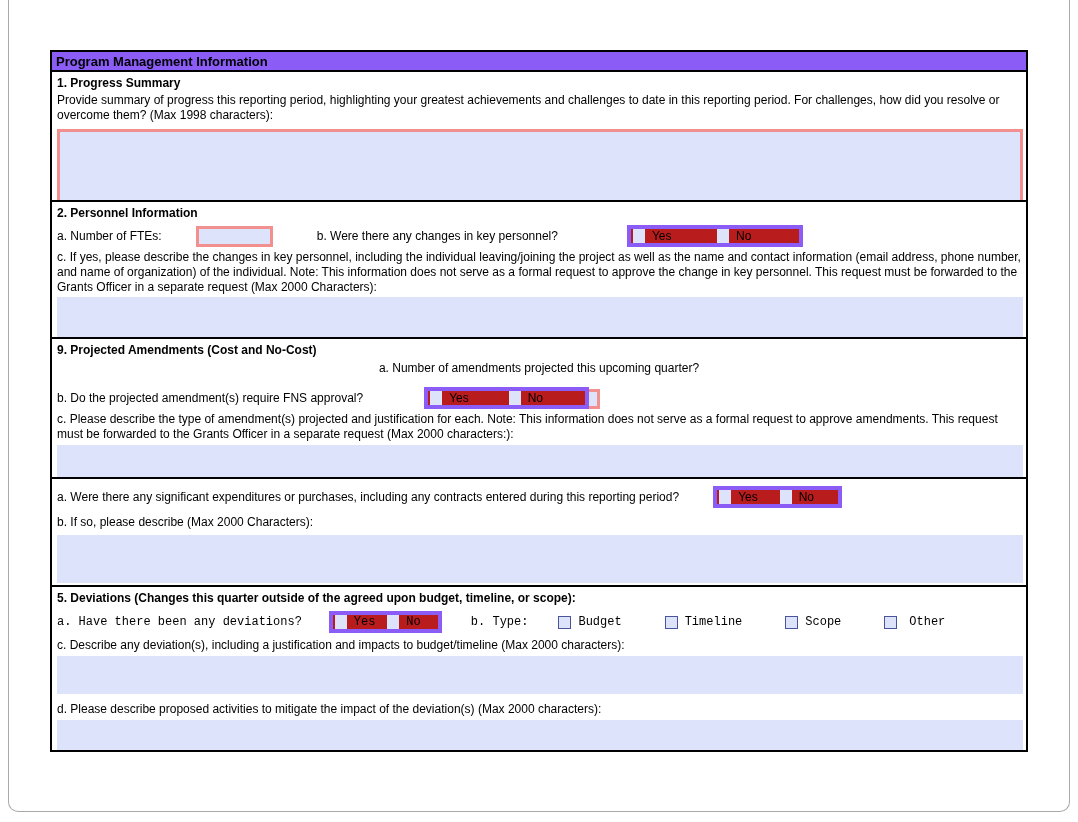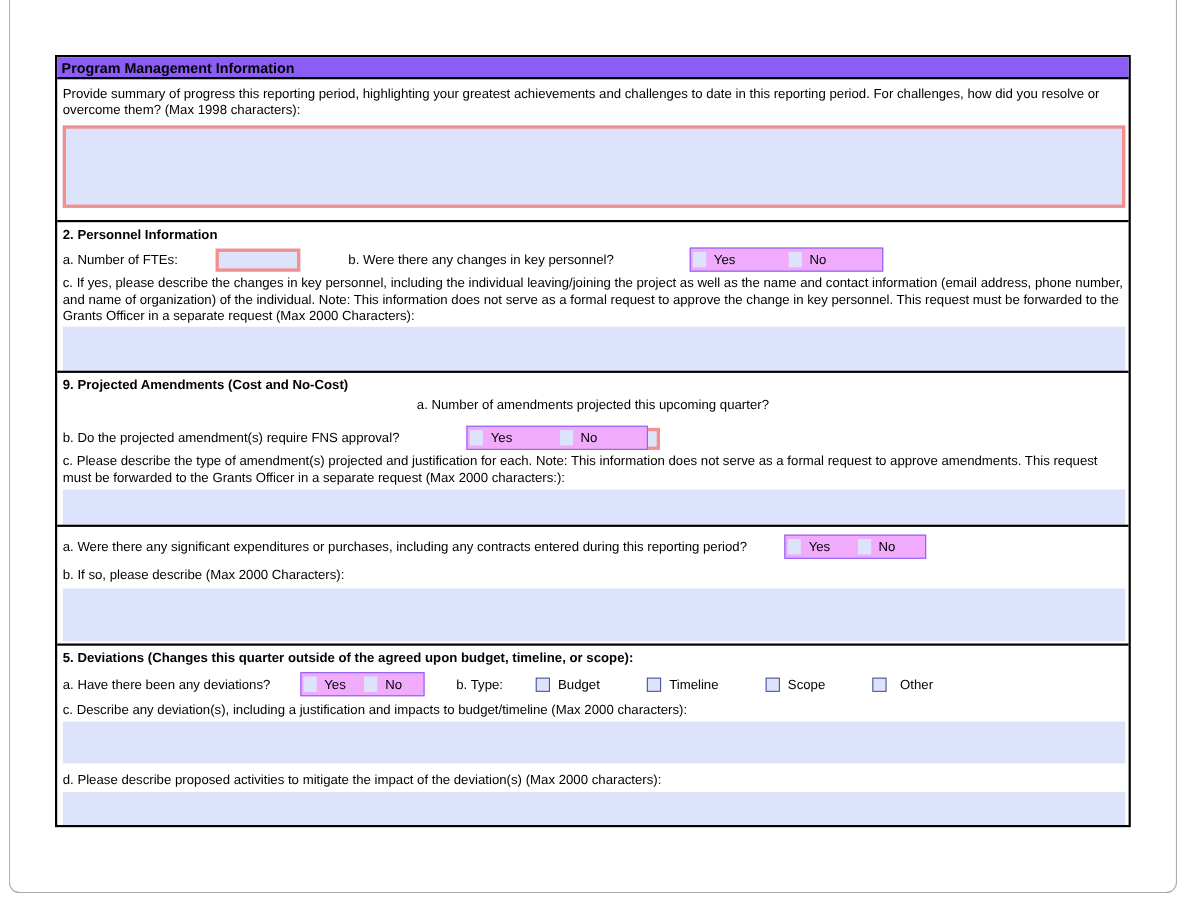--- a/index.html
+++ b/index.html
@@ -41,22 +41,22 @@
   textarea.bigfield { resize: none; font-family: "Liberation Sans", sans-serif; font-size: 12px; display: block; }
 
   .row { display: flex; align-items: center; gap: 14px; }
 
   .txtinput {
     background: #dce3fa; border: 3px solid #f28f8f;
     width: 77px; height: 21px; font-family: "Liberation Sans", sans-serif; font-size: 12px; padding: 0 3px;
   }
 
   .yn {
-    display: inline-flex; align-items: center; background: #f0abfc;
-    border: 1px solid #8b5cf6; height: 22px; justify-content: center;
+    display: inline-flex; align-items: center; background: #b91c1c;
+    border: 4px solid #8b5cf6; height: 22px; justify-content: center;
   }
   .yn .half { display: flex; align-items: center; width: 50%; }
   .yn .cb {
     width: 12px; height: 14px; background: #dce3fa; margin: 0 7px 0 2px; flex: 0 0 auto; cursor: pointer;
   }
   .yn .lbl { font-size: 12px; }
 
   .w2b { width: 176px; }
   .w3b { width: 165px; }
   .w4a { width: 129px; }
@@ -70,20 +70,21 @@
 </style>
 </head>
 <body>
 
 <div class="viewport">
   <div class="form">
 
     <div class="form-header">Program Management Information</div>
 
     <div class="section s1">
+      <div class="sec-title">1. Progress Summary</div>
       <div class="para" style="width:966px">Provide summary of progress this reporting period, highlighting your greatest achievements and challenges to date in this reporting period. For challenges, how did you resolve or overcome them? (Max 1998 characters):</div>
       <textarea class="bigfield" aria-label="Progress summary" value="" style=""></textarea>
     </div>
 
     <div class="section s2">
       <div class="sec-title">2. Personnel Information</div>
       <div class="row" style="margin-top:5px; height:22px;">
         <span>a. Number of FTEs:</span>
         <input class="txtinput" style="margin-left: 20px;" value="">
         <span style="margin-left:30px">b. Were there any changes in key personnel?</span>
@@ -138,21 +139,21 @@
             <span class="lbl">No</span>
           </span>
         </span>
       </div>
       <div class="para" style="margin-top:7px">b. If so, please describe (Max 2000 Characters):</div>
       <textarea class="areafield" style="height: 48px; margin-top: 5px;" aria-label="Expenditures description" value=""></textarea>
     </div>
 
     <div class="section s5">
       <div class="sec-title">5. Deviations (Changes this quarter outside of the agreed upon budget, timeline, or scope):</div>
-      <div class="row" style="margin-top:6px; height:22px;">
+      <div class="row" style="margin-top:6px; height:22px;font-family:Liberation Mono, monospace;">
         <span>a. Have there been any deviations?</span>
         <span class="yn w5a" style="margin-left:13px">
           <span class="half">
             <span class="cb"></span>
             <span class="lbl">Yes</span>
           </span>
           <span class="half">
             <span class="cb"></span>
             <span class="lbl">No</span>
           </span>

